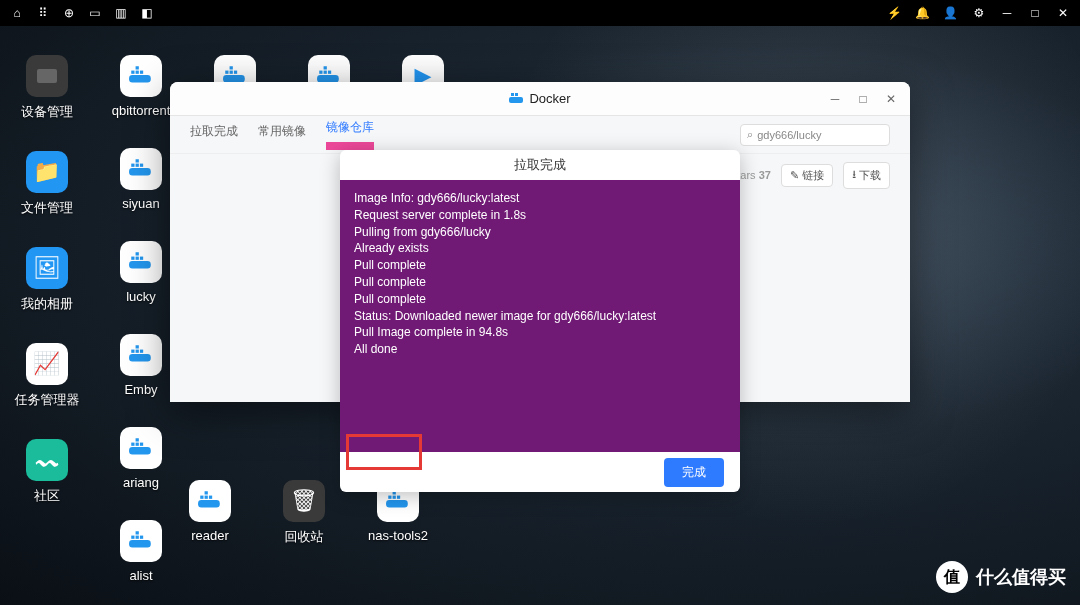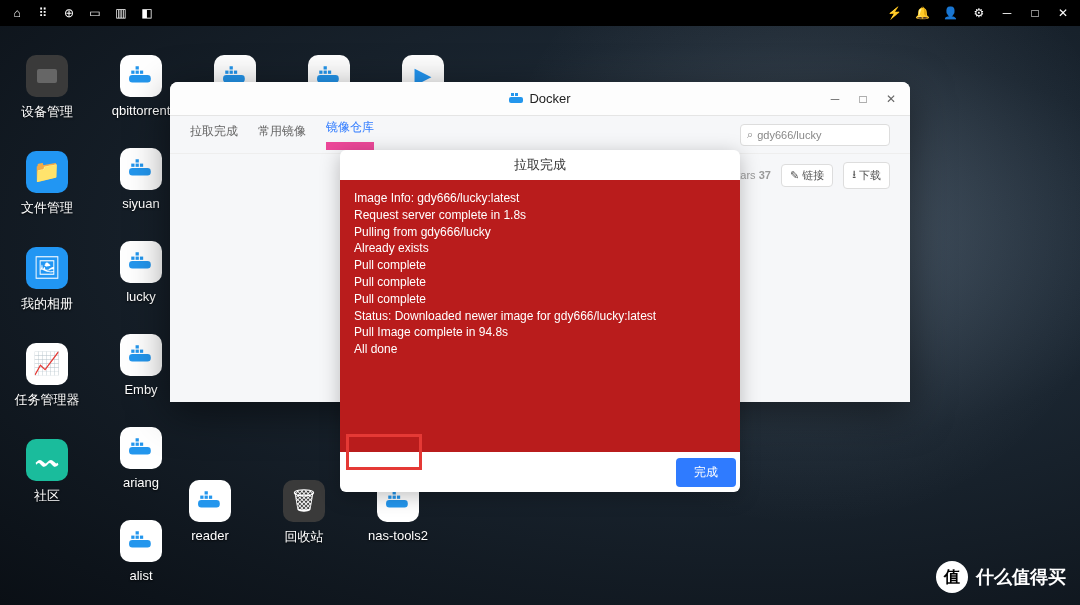--- a/index.html
+++ b/index.html
@@ -49,24 +49,24 @@
 .tabs-row { height: 38px; display: flex; align-items: center; padding: 0 20px; gap: 20px; border-bottom: 1px solid #eee; }
 .tab { font-size: 12px; color: #666; cursor: pointer; padding-bottom: 6px; }
 .tab.active { color: #2f7bff; border-bottom: 8px solid #ec4899; }
 .search-box { margin-left: auto; width: 150px; height: 22px; background: #fff; border: 1px solid #ddd; border-radius: 4px; font-size: 11px; padding: 0 6px; color: #888; display: flex; align-items: center; gap: 4px; }
 
 .result-row { height: 42px; display: flex; align-items: center; padding: 0 20px; gap: 10px; }
 .result-stars { margin-left: auto; font-size: 11px; color: #999; }
 .action-btn { font-size: 11px; color: #555; border: 1px solid #ddd; padding: 3px 8px; border-radius: 4px; cursor: pointer; background: #fff; display: flex; align-items: center; gap: 3px; }
 .modal { position: absolute; top: 150px; left: 340px; width: 400px; background: #fff; border-radius: 6px; box-shadow: 0 4px 20px rgba(0,0,0,0.25); z-index: 70; }
 .modal-header { height: 30px; display: flex; align-items: center; justify-content: center; font-size: 13px; color: #333; }
-.terminal { background: #b91c1c; color: #fff; font-size: 12px; padding: 10px 14px; line-height: 1.4; height: 272px; font-family: sans-serif; }
+.terminal { background: #701a75; color: #fff; font-size: 12px; padding: 10px 14px; line-height: 1.4; height: 272px; font-family: sans-serif; }
 .terminal-line { white-space: nowrap; }
 .highlight-box { position: absolute; border: 3px solid #e53935; pointer-events: none; }
-.modal-footer { height: 40px; display: flex; align-items: center; justify-content: flex-end; padding: 0 4px; }
+.modal-footer { height: 40px; display: flex; align-items: center; justify-content: flex-end; padding: 0 16px; }
 .done-btn { background: #2f7bff; color: #fff; border: none; border-radius: 4px; padding: 6px 18px; font-size: 12px; cursor: pointer; }
 
 
 .watermark { position: absolute; bottom: 12px; right: 14px; display: flex; align-items: center; gap: 8px; color: #fff; font-size: 18px; font-weight: bold; z-index: 200; }
 .watermark-badge { width: 32px; height: 32px; background: #fff; border-radius: 50%; color: #000; display: flex; align-items: center; justify-content: center; font-size: 16px; font-weight: bold; }
 
 .docker-whale { fill: #2396ed; }
 </style>
 </head>
 <body>

